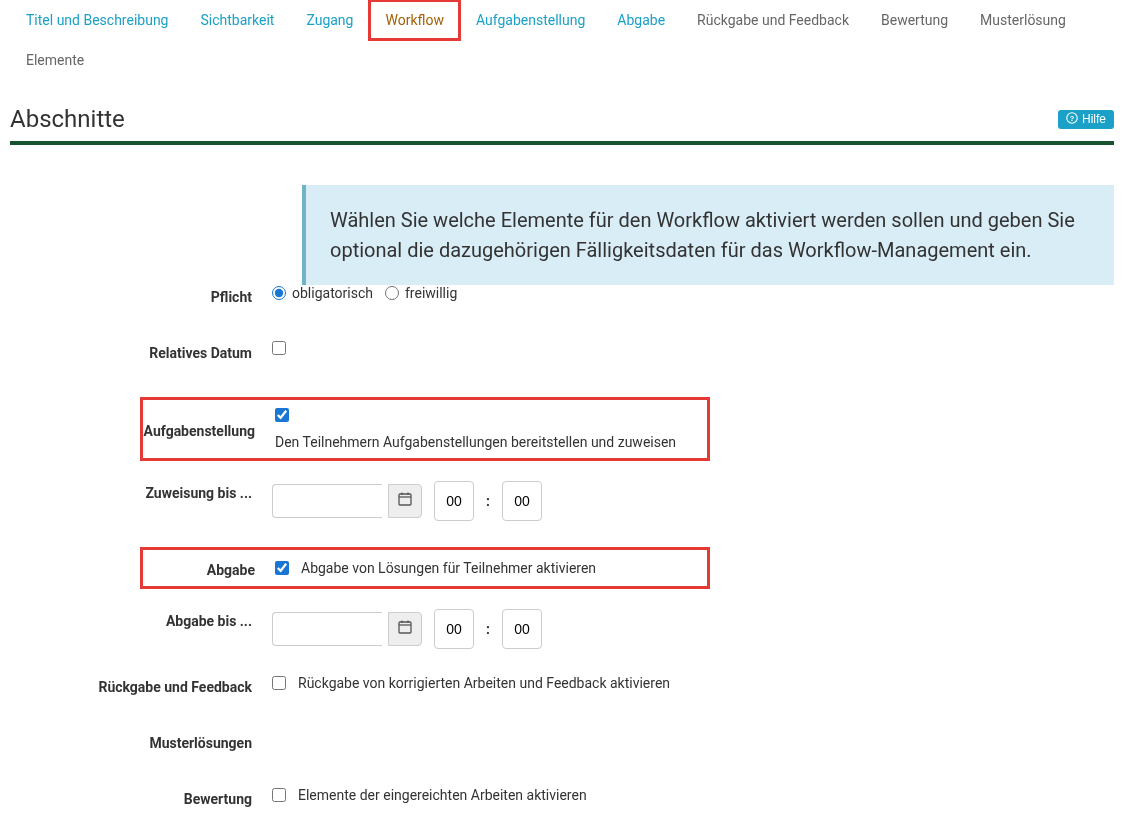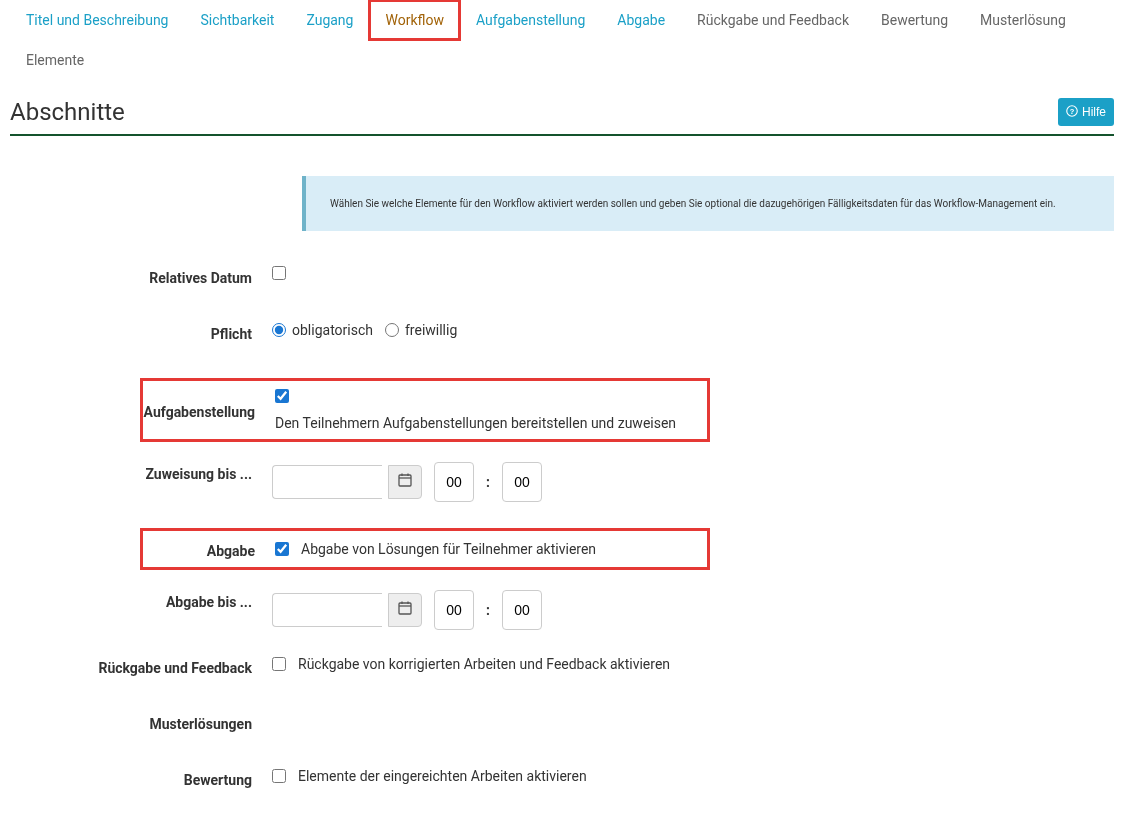--- a/index.html
+++ b/index.html
@@ -29,22 +29,23 @@
   }
   .nav-tabs .tab.highlighted {
     outline: 3px solid #e53935;
     outline-offset: -2px;
     color: #a16207;
   }
 
   .heading-row {
     display: flex;
     justify-content: space-between;
-    border-bottom: 2px solid #14532d;
-    margin-top: 18px;
+    align-items: center;
+    border-bottom: 4px solid #14532d;
+    margin-top: 25px;
     padding-bottom: 8px;
   }
   h2.page-title {
     font-size: 24px;
     font-weight: 400;
     color: #333;
   }
   .help-btn {
     background: #1ba0c7;
     color: #fff;
@@ -59,23 +60,22 @@
   }
   .form-area {
     margin-top: 40px;
   }
   .info-box {
     margin-left: 292px;
     background: #d9edf7;
     border-left: 4px solid #6fb3c9;
     padding: 20px 24px;
     color: #333;
-    font-size: 10px;
+    font-size: 20px;
     line-height: 1.5;
-    margin-bottom: 35px;
   }
   .form-row {
     display: flex;
     align-items: flex-start;
     margin-bottom: 26px;
     min-height: 30px;
   }
   .form-label {
     width: 262px;
     text-align: right;
@@ -181,37 +181,37 @@
     </span>
     <span>Hilfe</span>
   </button>
 </div>
 
 <div class="form-area">
 
   <div class="info-box">Wählen Sie welche Elemente für den Workflow aktiviert werden sollen und geben Sie optional die dazugehörigen Fälligkeitsdaten für das Workflow-Management ein.</div>
 
   <div class="form-row">
-    <div class="form-label">Relatives Datum</div>
-    <div class="form-control-col">
-      <input type="checkbox" style="">
-    </div>
-  </div>
-
-  <div class="form-row">
     <div class="form-label">Pflicht</div>
     <div class="form-control-col">
       <label class="radio-wrap">
         <input type="radio" name="pflicht" checked="" style="">
         <span>obligatorisch</span>
       </label>
       <label class="radio-wrap">
         <input type="radio" name="pflicht" style="">
         <span>freiwillig</span>
       </label>
+    </div>
+  </div>
+
+  <div class="form-row">
+    <div class="form-label">Relatives Datum</div>
+    <div class="form-control-col">
+      <input type="checkbox" style="">
     </div>
   </div>
 
   <div class="red-row-container">
     <div class="inner">
       <div class="form-label">Aufgabenstellung</div>
       <div class="form-control-col">
         <input type="checkbox" checked="" style="">
         <span>Den Teilnehmern Aufgabenstellungen bereitstellen und zuweisen</span>
       </div>

